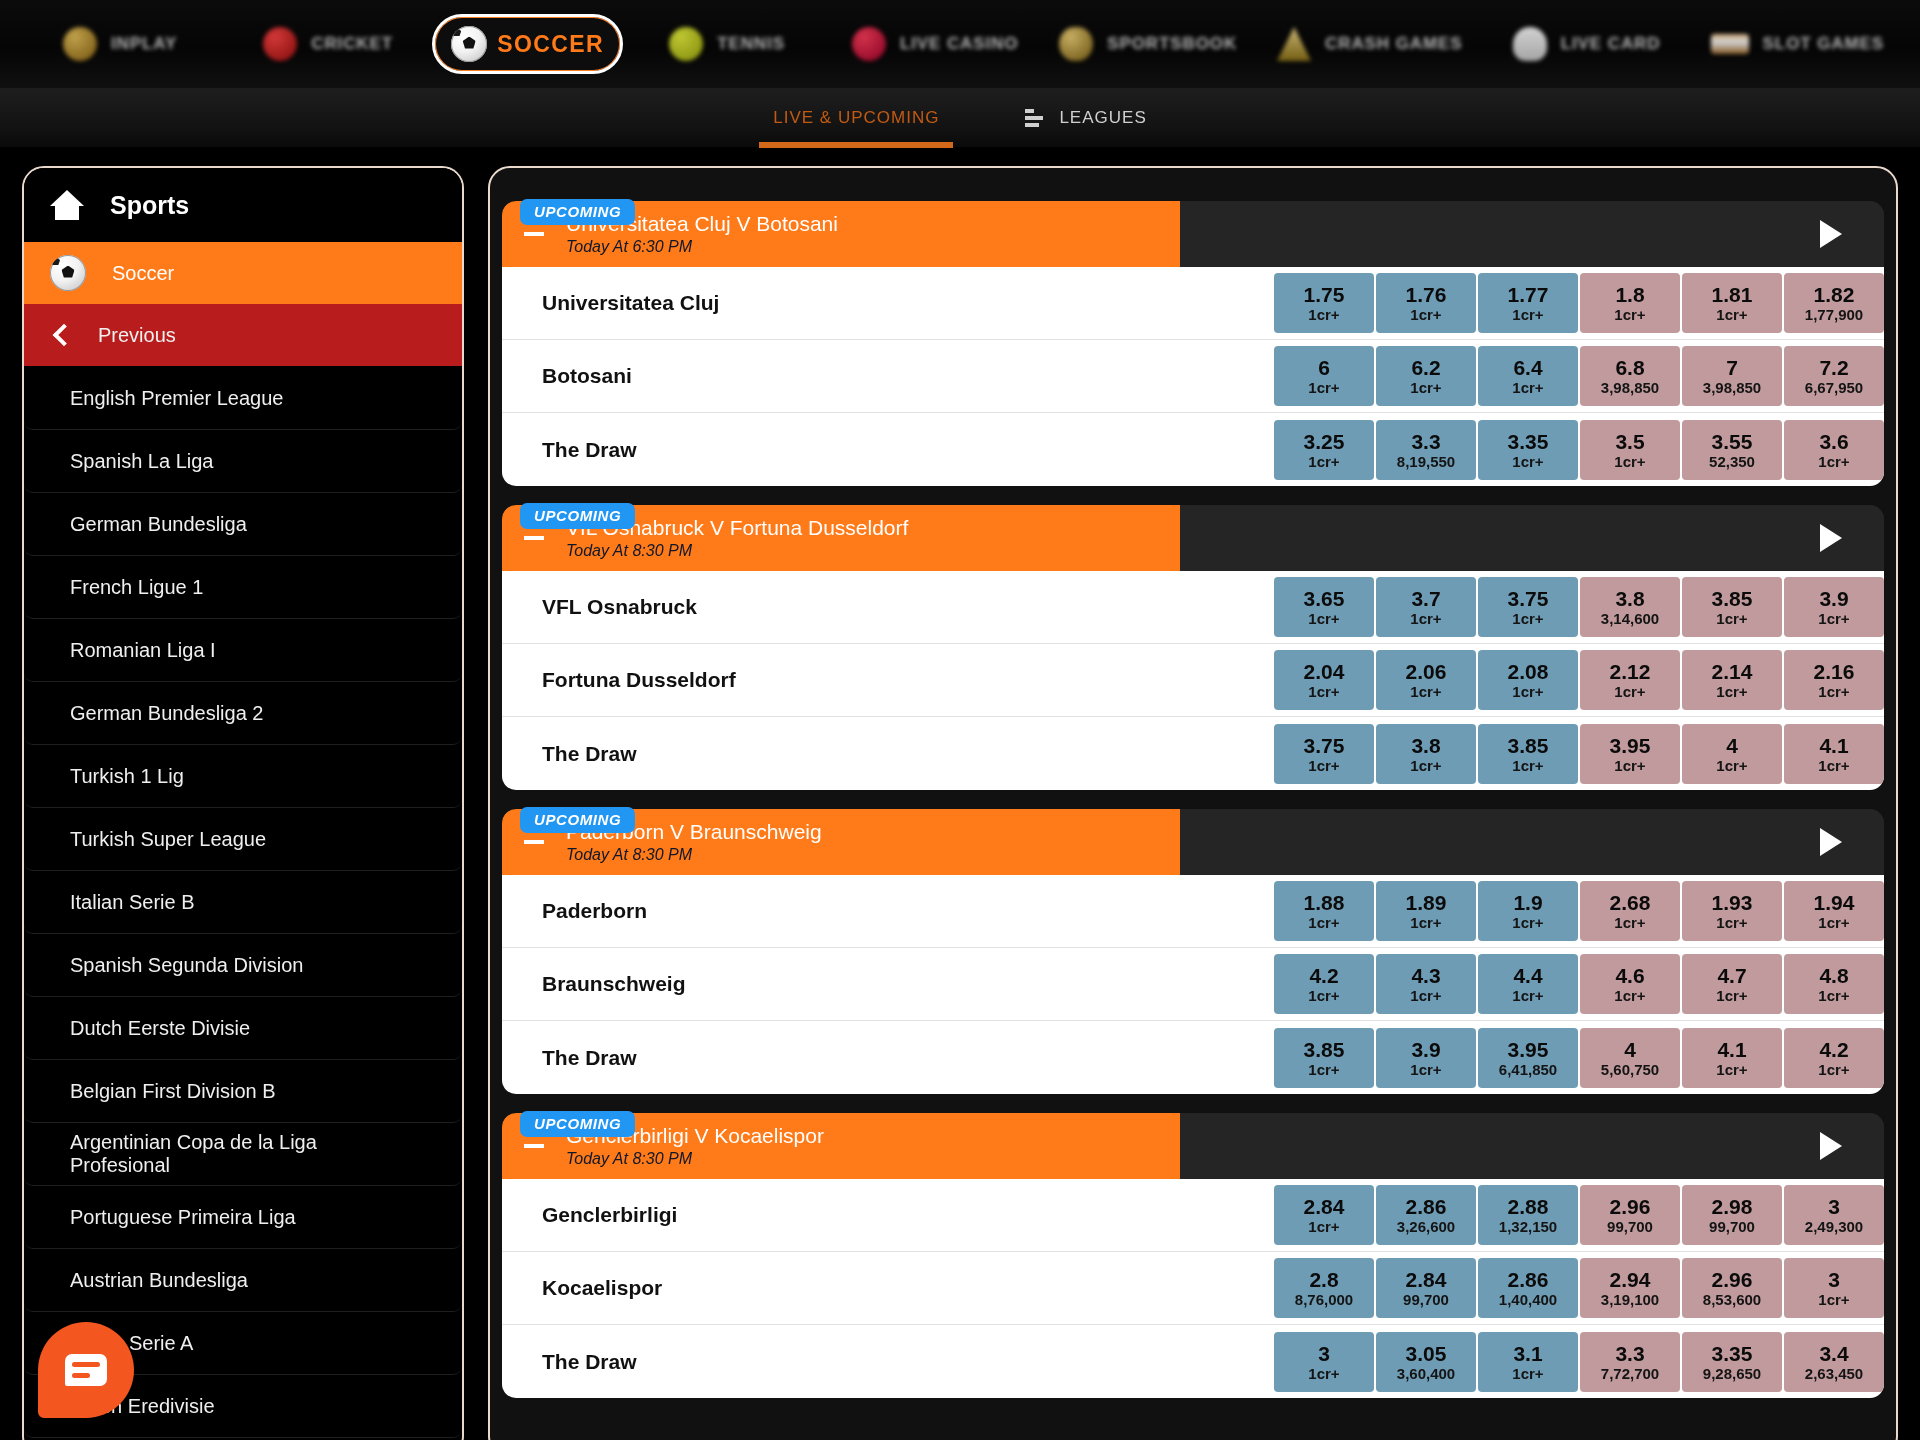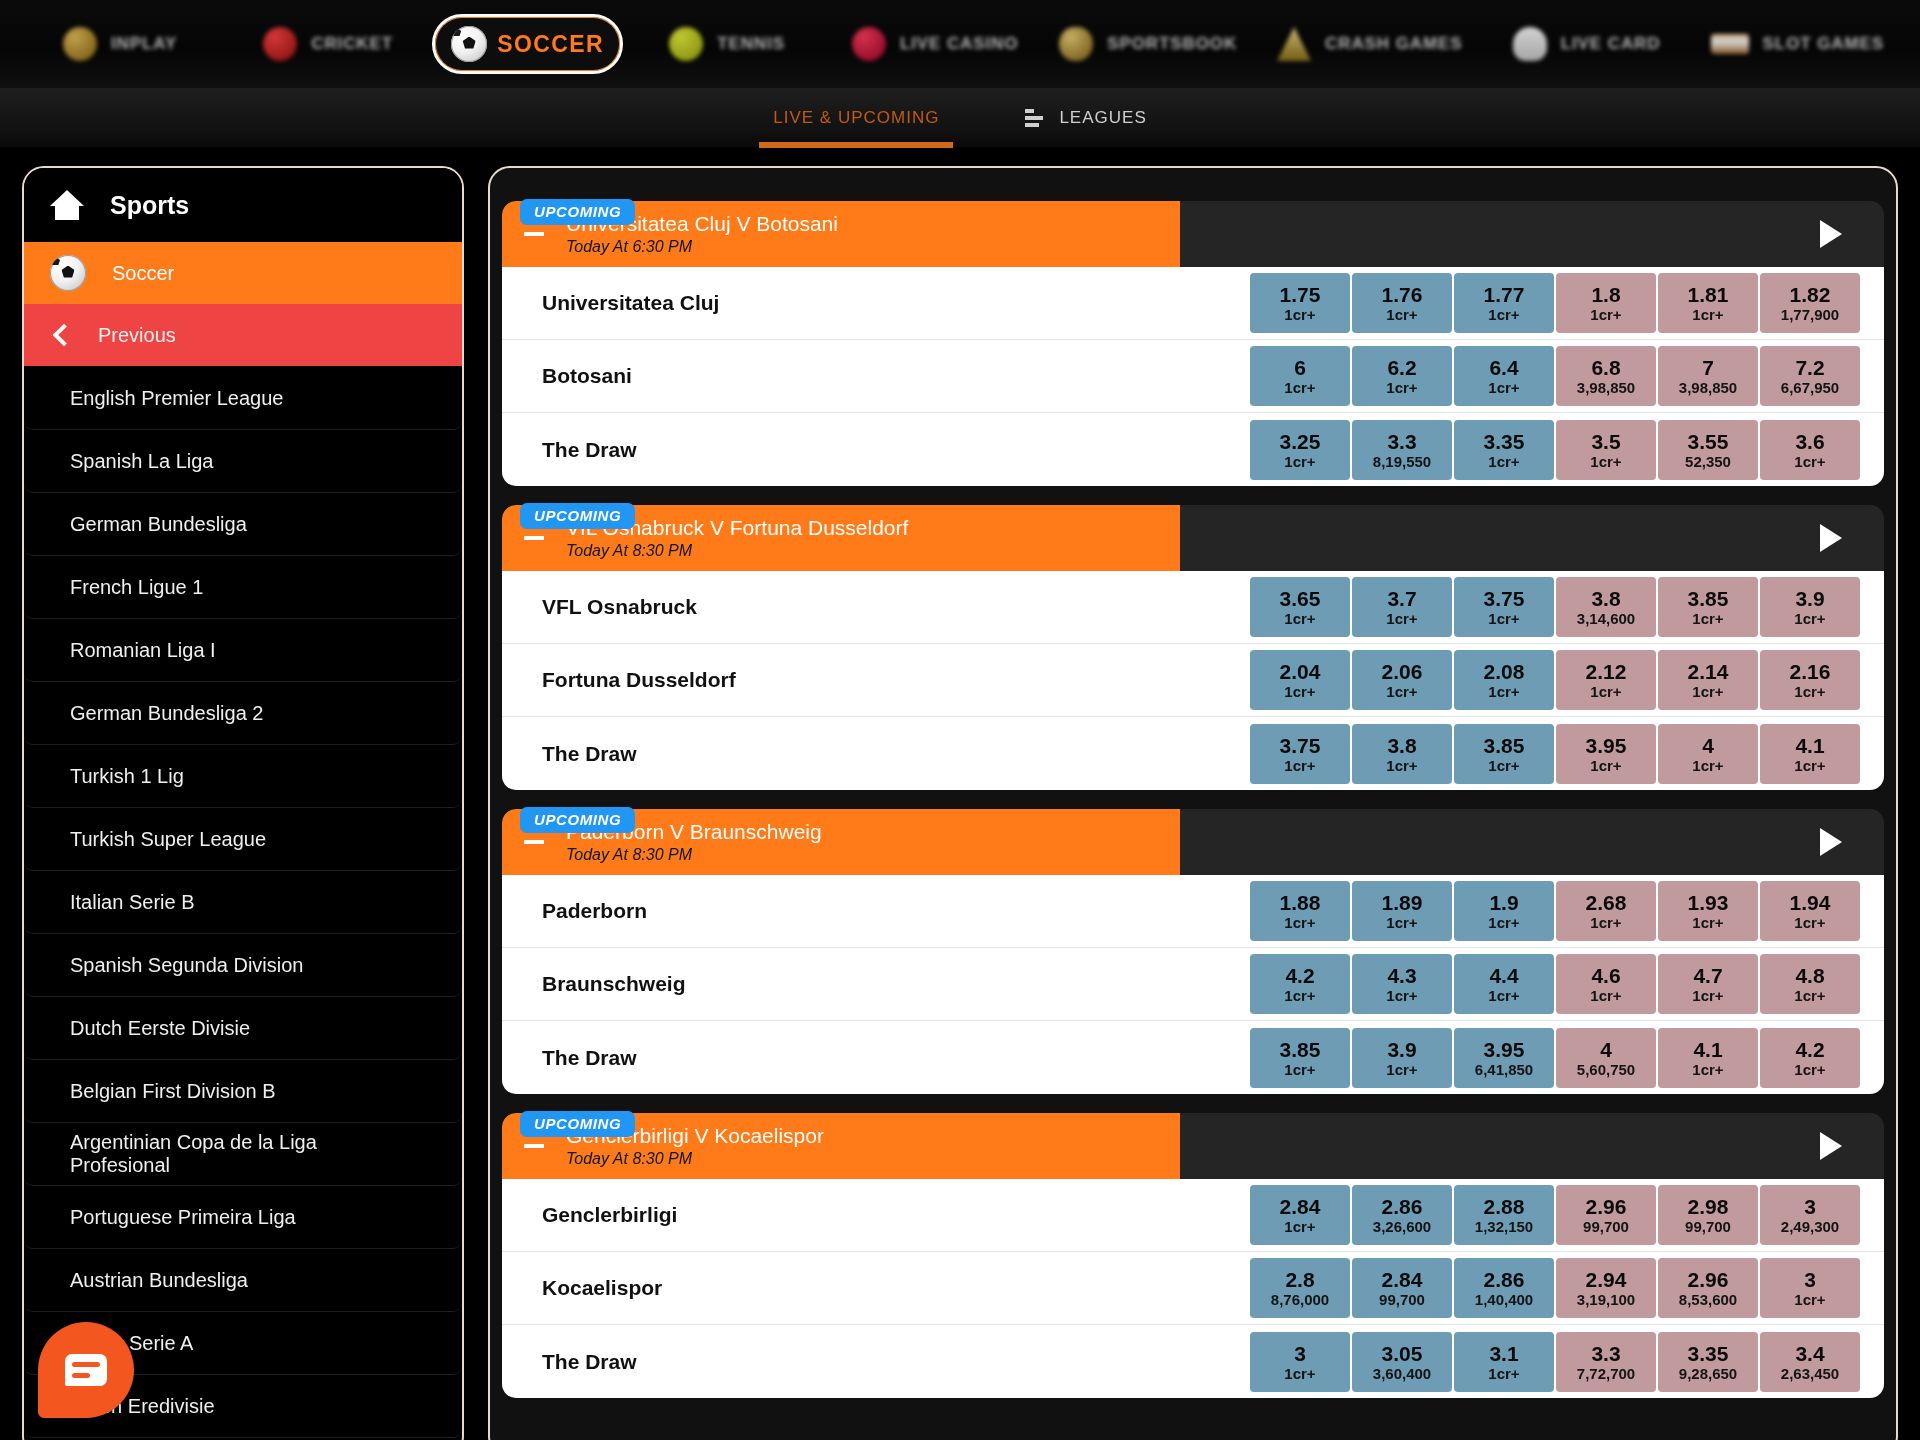--- a/index.html
+++ b/index.html
@@ -129,21 +129,21 @@
     width: 24px; height: 15px; background: #fff;
   }
   .sb-head-title { font-size: 25px; font-weight: bold; color: #fff; }
   .sb-item {
     display: flex; align-items: center; gap: 26px;
     height: 63px; padding: 0 26px;
     font-size: 20px; color: #f0f0f0;
     border-bottom: 1px solid #2a2a2a;
   }
   .sb-item.sport-active { background: #ff7a18; color: #fff; border-bottom: none; height: 62px; }
-  .sb-item.prev { background: #ef4444; border-bottom: 1px solid #000; }
+  .sb-item.prev { background: #b91c1c; border-bottom: 1px solid #000; }
   .chev-left {
     width: 16px; height: 16px; flex: none;
     border-left: 4px solid #fff; border-bottom: 4px solid #fff;
     transform: rotate(45deg); margin-left: 6px;
   }
   .sb-league { display:flex; align-items:center; height: 63px; padding: 4px 46px;
                font-size: 20px; color: #efefef; border-bottom: 1px solid #1f1f1f; border-radius: 9px; }
 
   
   .main {
@@ -190,21 +190,21 @@
   }
   .m-body { background: #fff; border-radius: 0 0 14px 14px; overflow: hidden; }
   .row {
     display: flex; align-items: center;
     height: 73px;
     border-bottom: 1px solid #e2e2e2;
     padding-left: 28px;
   }
   .row:last-child { border-bottom: none; }
   .row-name { flex: 1 1 auto; font-size: 21px; font-weight: bold; color: #111; margin-left: 12px; }
-  .odds { display: flex; gap: 2px; padding-right: 24px; border-radius: 29px; }
+  .odds { display: flex; gap: 2px; padding-right: 0; border-radius: 29px; }
   .cell {
     width: 100px; height: 60px;
     display: flex; flex-direction: column; align-items: center; justify-content: center;
     gap: 2px; border-radius: 4px;
   }
   .cell.back { background: #6f9cb5; }
   .cell.lay  { background: #c09a9c; }
   .cell .o { font-size: 21px; font-weight: bold; color: #0b0b0b; line-height: 1; }
   .cell .v { font-size: 15px; font-weight: bold; color: #141414; line-height: 1; }
 

